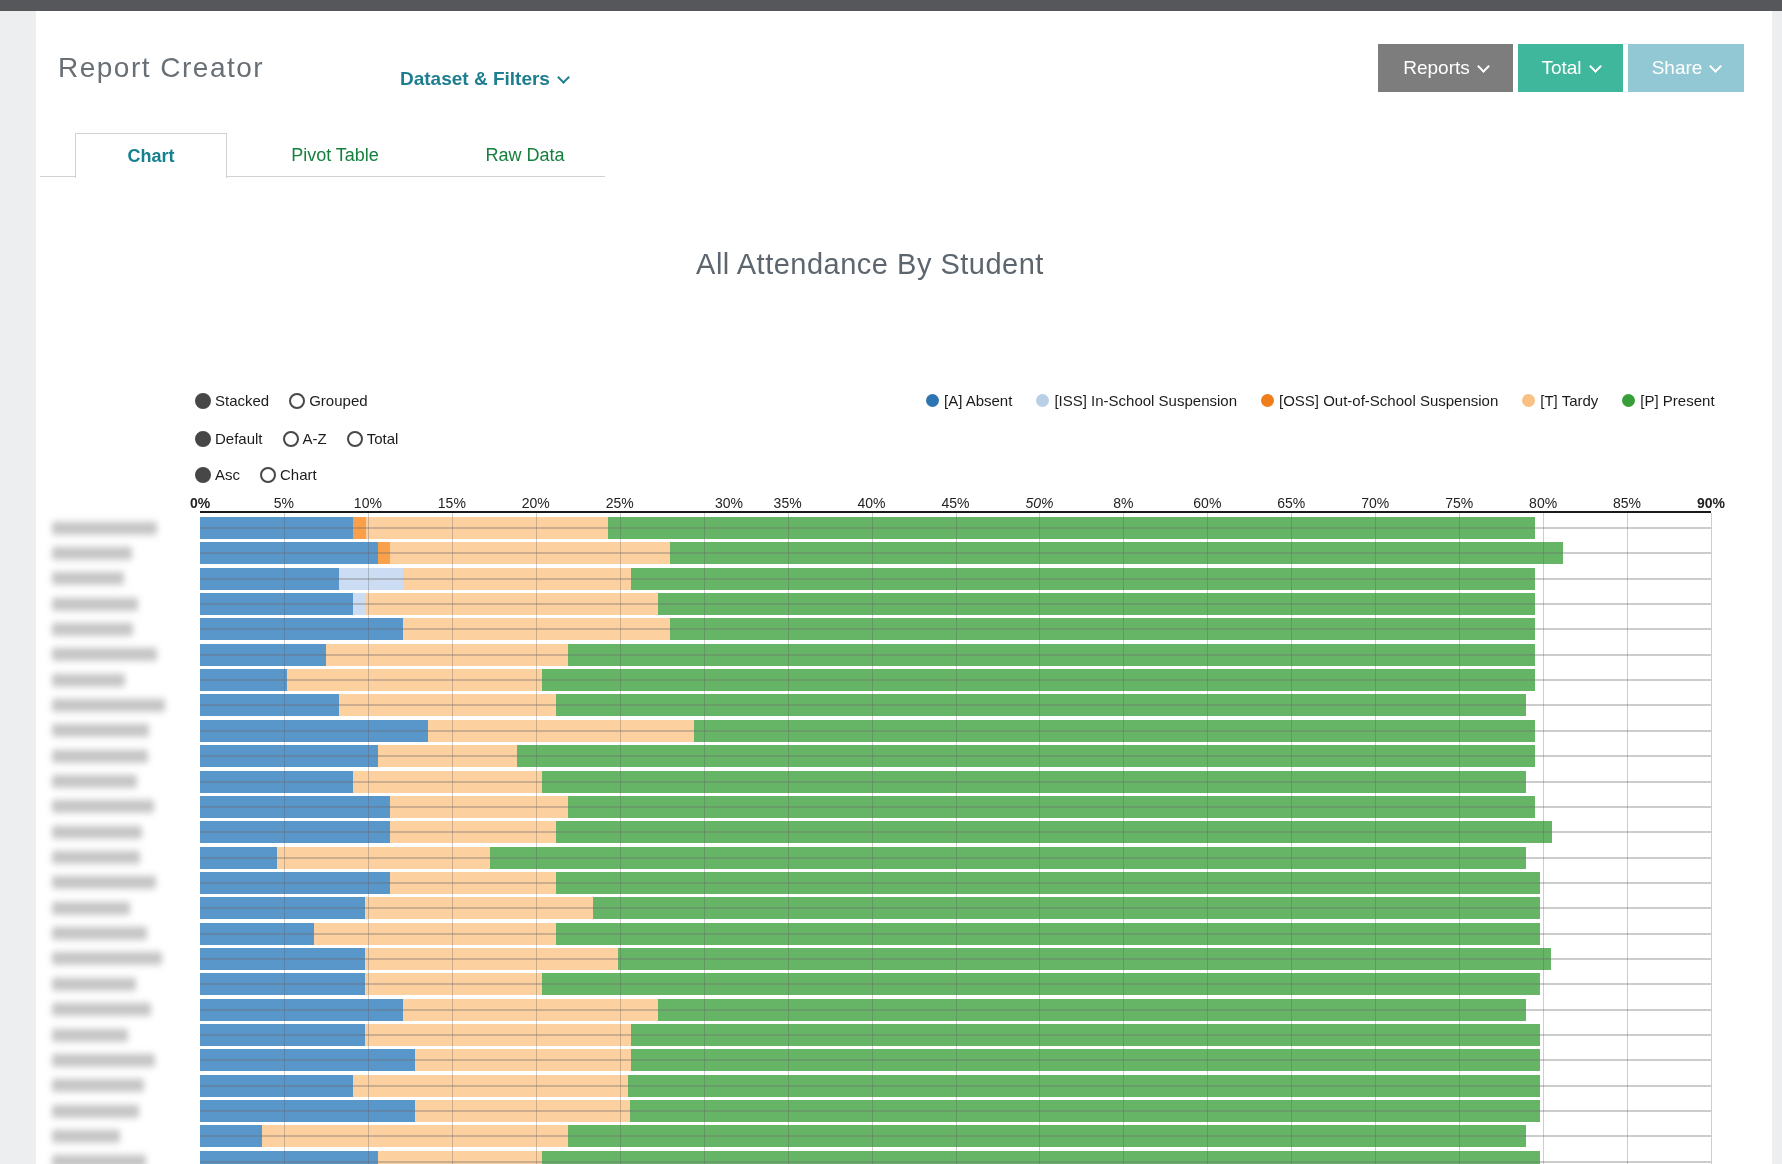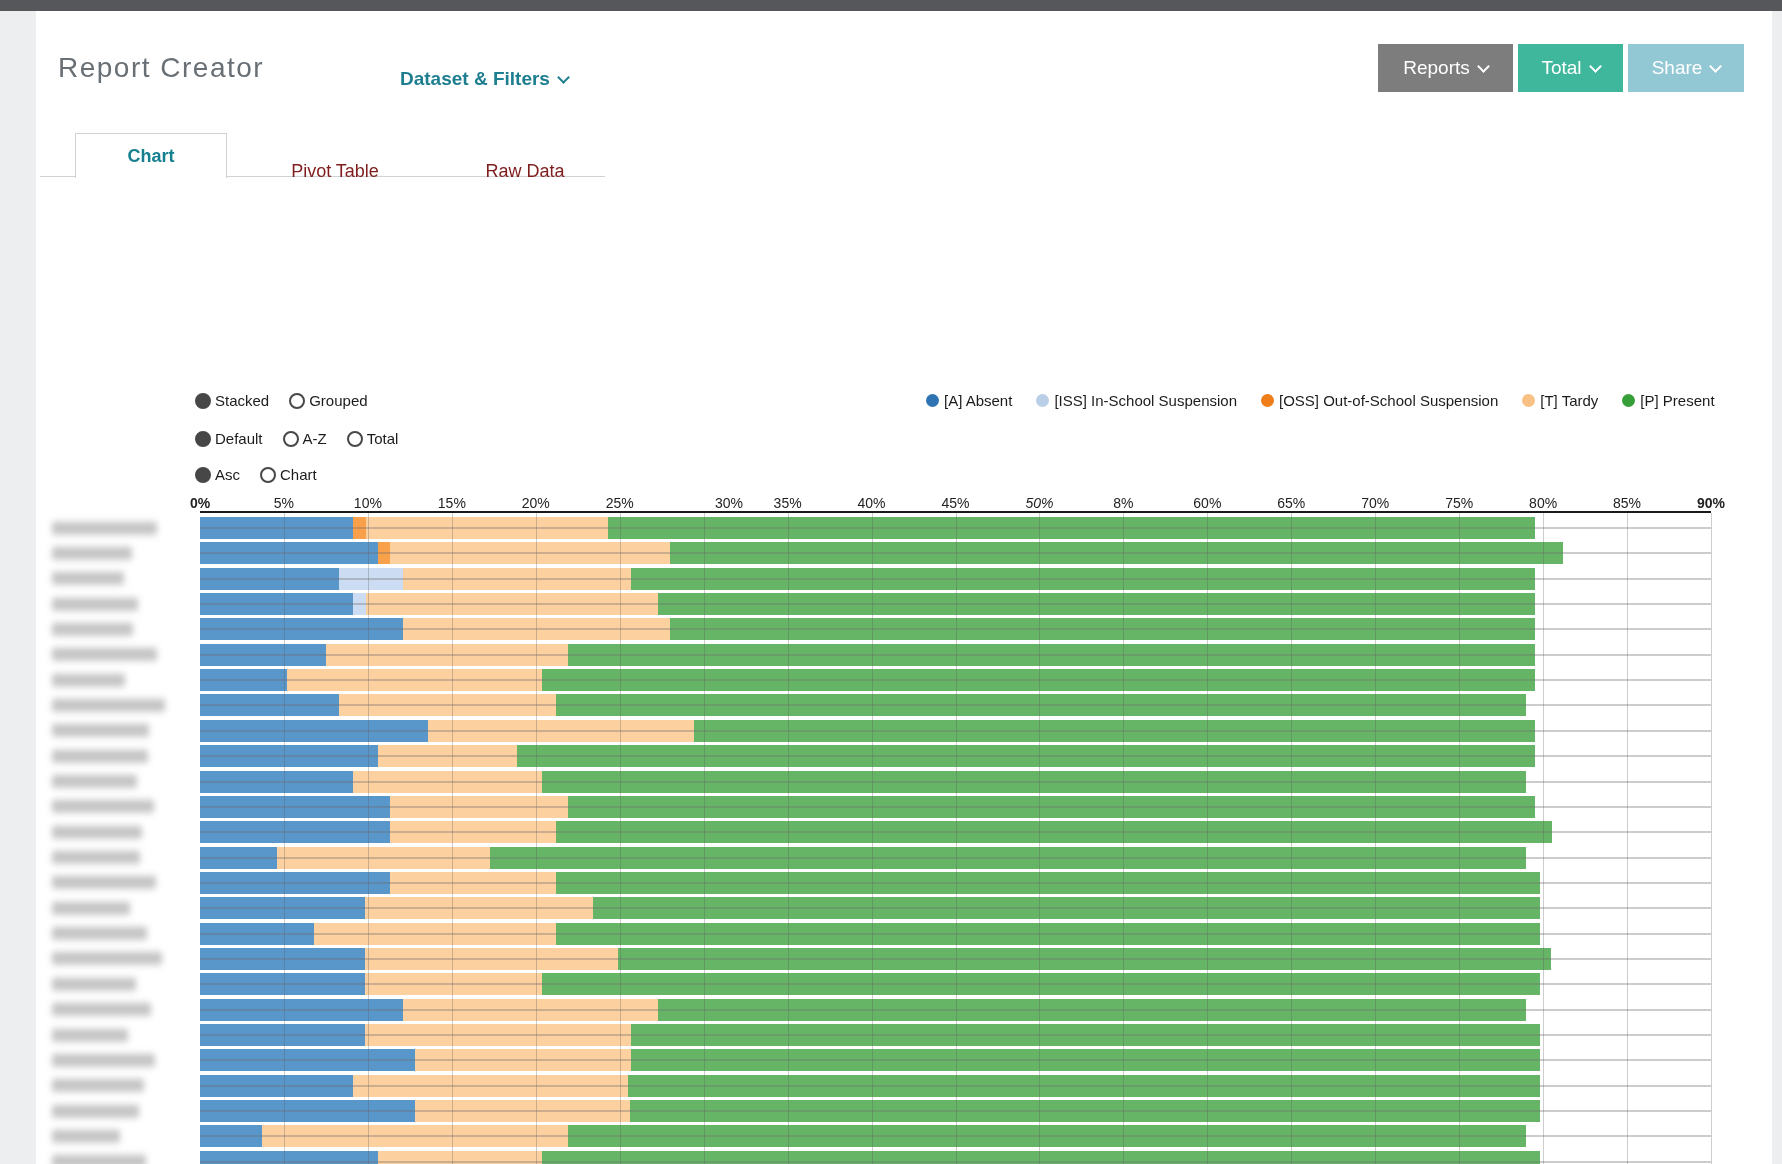--- a/index.html
+++ b/index.html
@@ -11,21 +11,21 @@
   .dsf{position:absolute;left:400px;top:68px;font-size:19px;font-weight:700;color:#1d7e8f;cursor:pointer;}
   .chev{display:inline-block;width:7px;height:7px;border-right:2.5px solid currentColor;border-bottom:2.5px solid currentColor;transform:rotate(45deg);margin-left:9px;margin-bottom:3px;}
   .btnrow{position:absolute;top:44px;height:48px;}
   .btn{position:absolute;top:0;height:48px;border:none;color:#fff;font-size:19px;font-family:"Liberation Sans",sans-serif;cursor:pointer;}
   .btn-reports{left:1378px;width:135px;background:#7d7d7d;}
   .btn-save{left:1518px;width:105px;background:#3eb79c;}
   .btn-share{left:1628px;width:116px;background:#92c7d4;}
   
   .tabline{position:absolute;left:40px;top:176px;width:565px;height:1px;background:#cfd3d6;}
   .tab-active{position:absolute;left:75px;top:133px;width:150px;height:44px;background:#fff;border:1px solid #cfd3d6;border-bottom:none;color:#15808f;font-weight:700;font-size:18px;text-align:center;line-height:44px;z-index:2;}
-  .tab{position:absolute;top:149px;height:44px;color:#7f1d1d;font-size:18px;text-align:center;line-height:44px;cursor:pointer;}
+  .tab{position:absolute;top:133px;height:44px;color:#15803d;font-size:18px;text-align:center;line-height:44px;cursor:pointer;}
   .tab-pivot{left:255px;width:160px;}
   .tab-raw{left:455px;width:140px;}
   
   .chart-title{position:absolute;left:0;top:248px;width:1740px;text-align:center;font-size:29px;color:#5d666e;letter-spacing:.5px;}
   .chart-subtitle{position:absolute;left:0;top:286px;width:1740px;text-align:center;font-size:16px;color:#7b848c;}
   
   .ctl-row{position:absolute;left:195px;display:flex;align-items:center;gap:6px;font-size:15px;color:#1c1c1c;}
   .ctl-row .opt{display:flex;align-items:center;gap:4px;margin-right:14px;cursor:pointer;}
   .radio{width:12px;height:12px;border-radius:50%;border:2px solid #474747;background:#fff;flex:0 0 auto;}
   .radio.sel{background:#474747;}
@@ -58,20 +58,21 @@
     <button class="btn btn-reports"><span>Reports</span><span class="chev"></span></button>
     <button class="btn btn-save"><span>Total</span><span class="chev"></span></button>
     <button class="btn btn-share"><span>Share</span><span class="chev"></span></button>
   </div>
 
   <div class="tabline"></div>
   <div class="tab-active">Chart</div>
   <div class="tab tab-pivot">Pivot Table</div>
   <div class="tab tab-raw">Raw Data</div>
 
+  <div class="chart-title">All Attendance By Student</div>
 
   <div id="controls">
       <div class="ctl-row" style="top: 392px;">
         <span class="opt">
           <span class="radio sel"></span>
           <span>Stacked</span>
         </span>
         <span class="opt">
           <span class="radio"></span>
           <span>Grouped</span>

